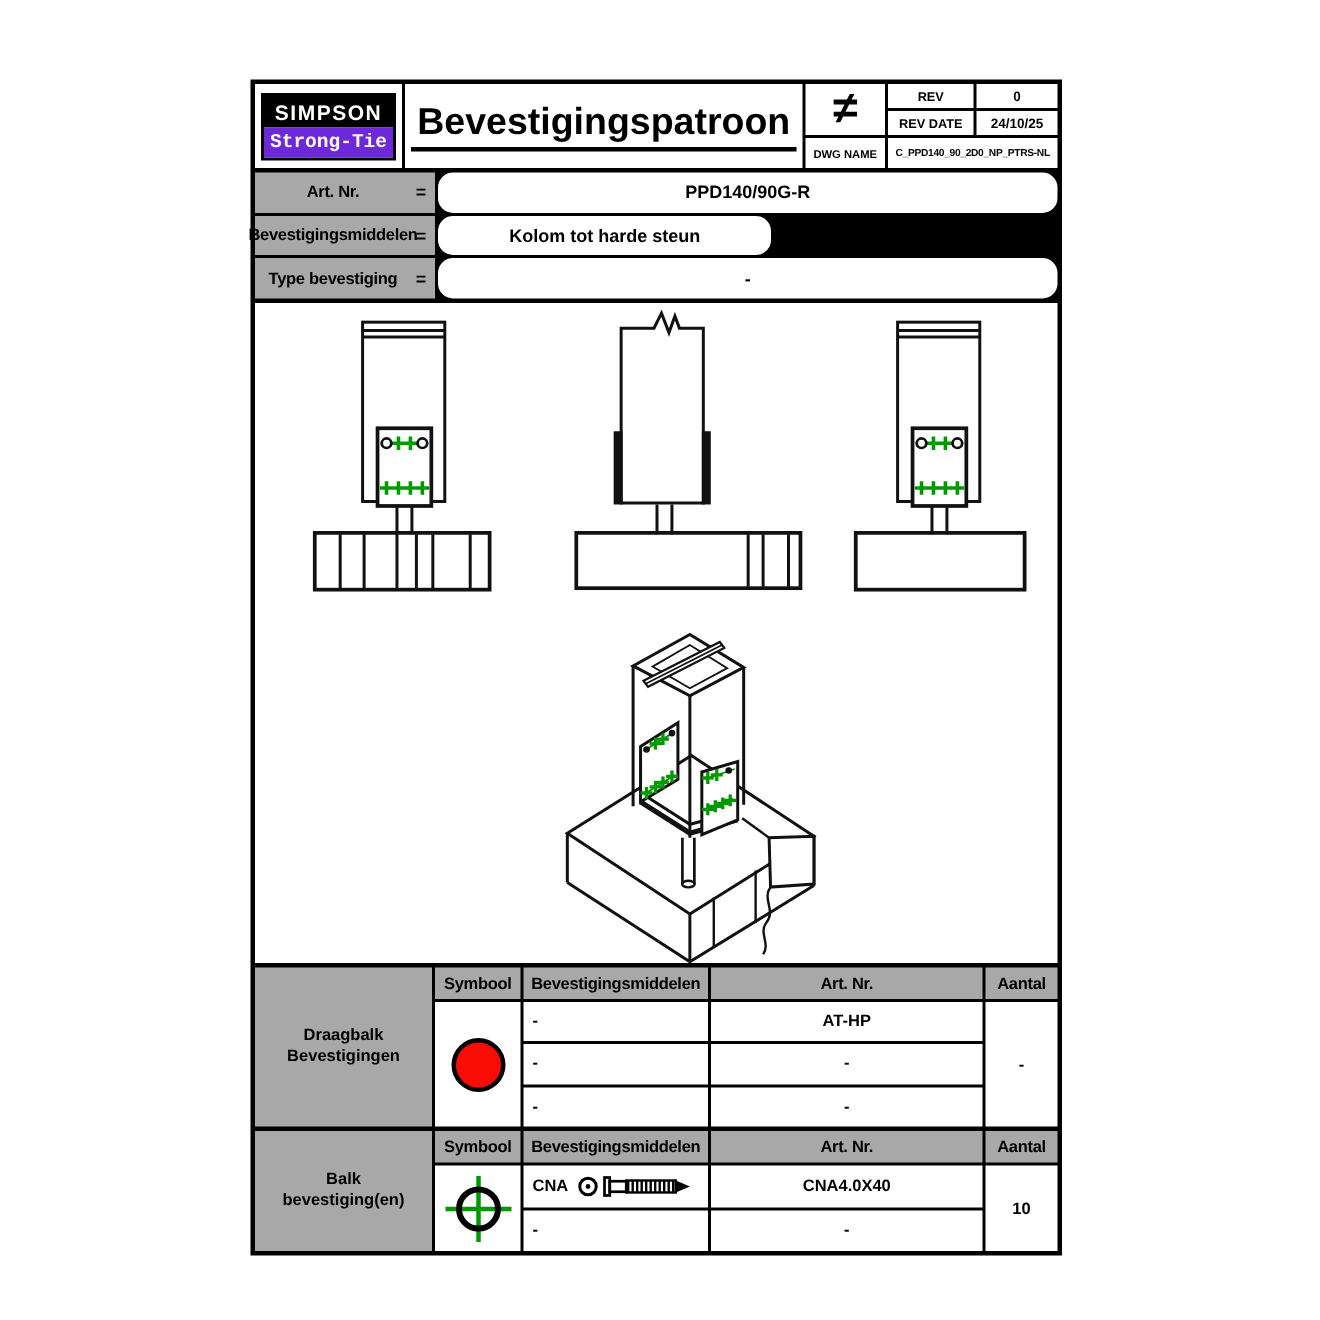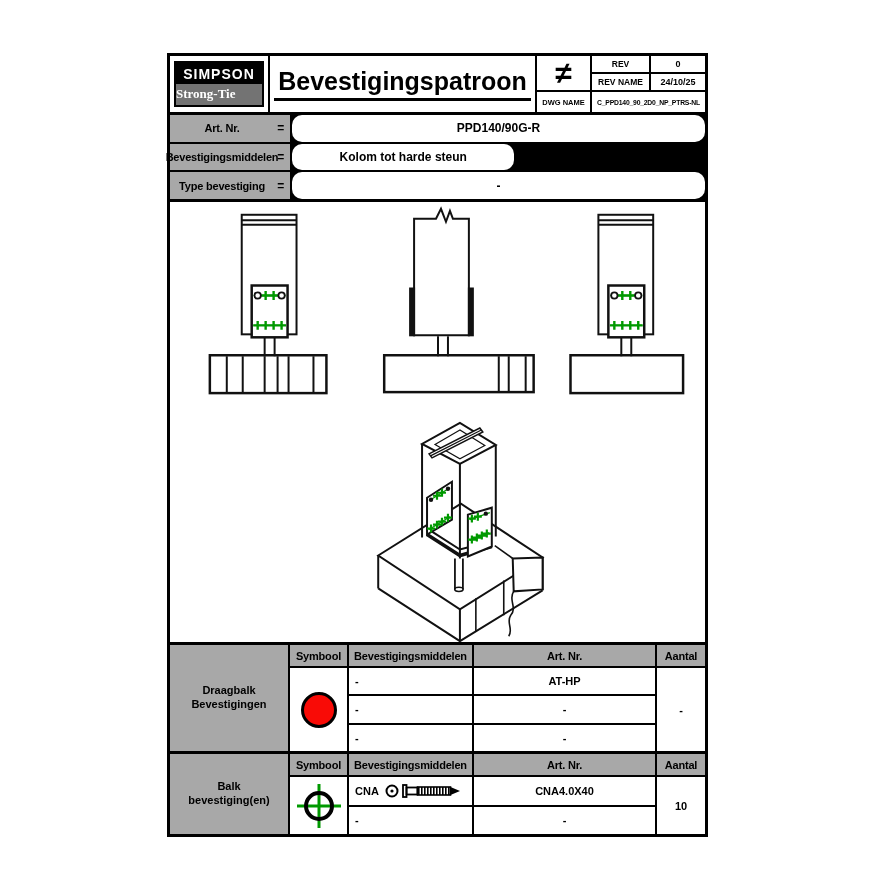--- a/index.html
+++ b/index.html
@@ -10,22 +10,22 @@
          display:flex;flex-direction:column;gap:3px;}
   .sec{background:#fff;}
   
   .hdr{height:56px;flex:0 0 56px;display:grid;grid-template-columns:98px 1fr 168px;
        gap:2px;background:#000;}
   .hdr>div{background:#fff;}
   .logo-cell{display:flex;align-items:center;justify-content:center;}
   .logo{width:86px;border:2px solid #000;}
   .logo-top{background:#000;color:#fff;text-align:center;font-size:14px;letter-spacing:1px;
             padding:3px 0 2px 0;}
-  .logo-bot{background:#737373;color:#fff;text-align:left;font-size:13px;
-            font-family:Liberation Serif, serif;padding:2px 0 3px 0;}
+  .logo-bot{background:#6d28d9;color:#fff;text-align:center;font-size:13px;
+            font-family:Liberation Mono, monospace;padding:2px 0 3px 0;}
   .title-cell{display:flex;align-items:center;justify-content:center;}
   .title-cell span{font-size:25px;border-bottom:3px solid #000;padding:0 4px 2px 4px;}
   .rev-block{display:grid;grid-template-columns:53px 57px 1fr;grid-template-rows:16px 16px 1fr;
              gap:2px;background:#000 !important;}
   .rev-block>div{background:#fff;display:flex;align-items:center;justify-content:center;}
   .neq{grid-row:1/3;grid-column:1;font-size:30px;font-weight:900;line-height:1;}
   .rev-lab{font-size:8.5px;}
   .rev-val{font-size:9px;}
   .dwg-lab{grid-row:3;grid-column:1;font-size:7.5px;}
   .dwg-val{grid-row:3;grid-column:2/4;font-size:6.8px;letter-spacing:-0.2px;}
@@ -71,21 +71,21 @@
           <div class="logo-bot">Strong-Tie</div>
         </div>
       </div>
       <div class="title-cell">
         <span>Bevestigingspatroon</span>
       </div>
       <div class="rev-block">
         <div class="neq">≠</div>
         <div class="rev-lab" style="grid-row:1;grid-column:2">REV</div>
         <div class="rev-val" style="grid-row:1;grid-column:3">0</div>
-        <div class="rev-lab" style="grid-row:2;grid-column:2">REV NAME</div>
+        <div class="rev-lab" style="grid-row:2;grid-column:2">REV DATE</div>
         <div class="rev-val" style="grid-row:2;grid-column:3">24/10/25</div>
         <div class="dwg-lab">DWG NAME</div>
         <div class="dwg-val">C_PPD140_90_2D0_NP_PTRS-NL</div>
       </div>
     </div>
 
     <div class="sec info">
       <div class="irow">
         <div class="ilabel">
           <span>Art. Nr.</span>

